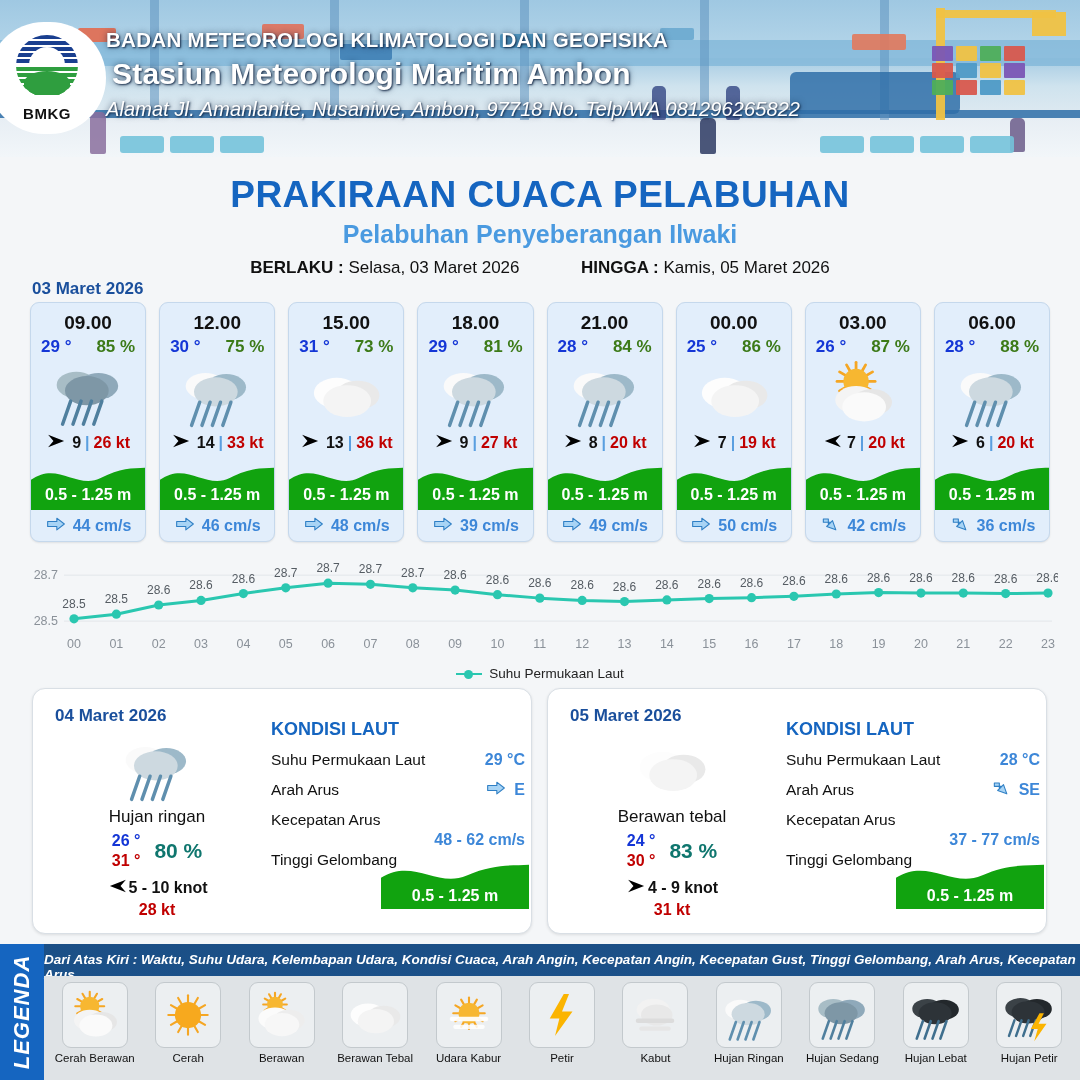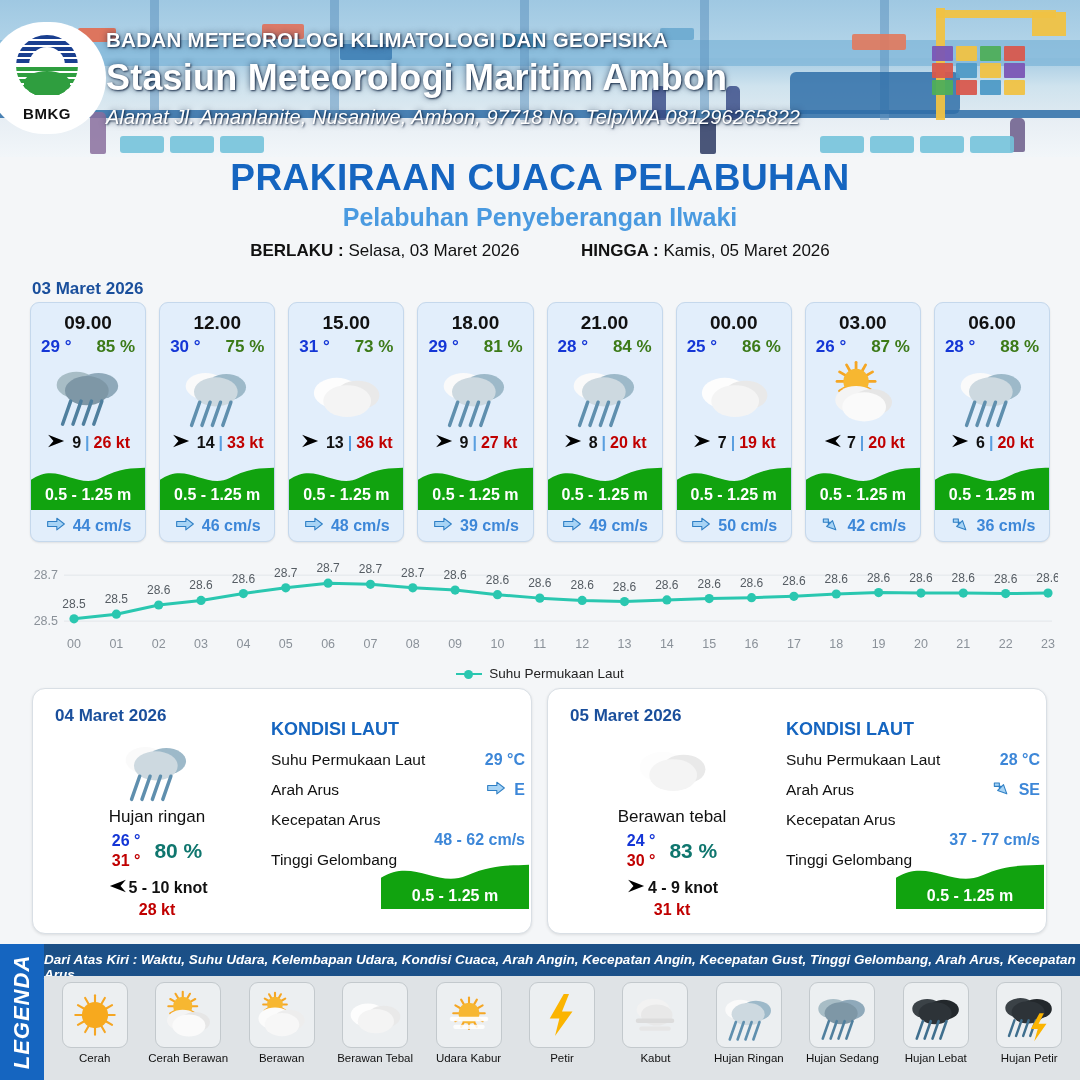--- a/index.html
+++ b/index.html
@@ -28,25 +28,25 @@
   .lm-top,.lm-bot{position:absolute;left:0;width:62px;}
   .lm-top{top:0;height:30px;background:repeating-linear-gradient(180deg,#1a3f8f 0 4px,#fff 4px 6px);}
   .lm-bot{top:32px;height:30px;background:repeating-linear-gradient(180deg,#2f9e3f 0 4px,#fff 4px 6px);}
   .lm-arc{position:absolute;left:13px;top:12px;width:36px;height:36px;border-radius:50%;background:#fff;}
   .lm-hill{position:absolute;left:8px;top:36px;width:46px;height:24px;border-radius:50% 50% 0 0;background:#2f9e3f;}
   .logo-txt{font-size:15px;font-weight:bold;color:#111;letter-spacing:.5px;margin-top:8px;}
 
   .bn-txt{position:absolute;left:106px;top:28px;z-index:5;color:#fff;
     text-shadow:1px 1px 2px rgba(10,30,60,.85),0 0 6px rgba(10,30,60,.6);}
   .bn-l1{font-size:20.5px;font-weight:bold;letter-spacing:.3px;}
-  .bn-l2{font-size:36px;font-weight:bold;margin-top:5px;letter-spacing:.2px;}
+  .bn-l2{font-size:30px;font-weight:bold;margin-top:5px;letter-spacing:.2px;padding-left:6px;}
   .bn-l3{font-size:20px;margin-top:7px;letter-spacing:.1px;font-style:italic;}
 
   
-  .t1{text-align:center;font-size:37px;font-weight:bold;color:#1565c0;letter-spacing:.5px;}
+  .t1{margin-top:17px;text-align:center;font-size:37px;font-weight:bold;color:#1565c0;letter-spacing:.5px;}
   .t2{text-align:center;font-size:25px;font-weight:bold;color:#4a9ae0;margin-top:4px;}
   .t3{text-align:center;margin-top:9px;font-size:17px;color:#111;}
   .t3 b{font-weight:bold;}
   .t3 .gap{display:inline-block;width:52px;}
 
   .daylabel{position:absolute;left:32px;top:279px;font-size:17px;font-weight:bold;color:#1a4f9c;}
 
   
   .cards{position:absolute;left:30px;top:302px;width:1020px;display:flex;gap:13px;}
   .card{width:121px;background:#e2eefb;border:1px solid #c5d8ec;border-radius:9px;
@@ -731,40 +731,20 @@
 
 <div class="legend">
   <div class="lg-side">
     <span>LEGENDA</span>
   </div>
   <div class="lg-note">Dari Atas Kiri : Waktu, Suhu Udara, Kelembapan Udara, Kondisi Cuaca, Arah Angin, Kecepatan Angin, Kecepatan Gust, Tinggi Gelombang, Arah Arus, Kecepatan Arus</div>
   <div class="lg-items" id="lgitems">
       <div class="lg-item">
         <div class="lg-box">
           <svg width="56" height="56" viewBox="0 0 64 64">
-            <line x1="46.25" y1="32" x2="54.5" y2="32" stroke="#f5a623" stroke-width="2.4" stroke-linecap="round"></line>
-            <line x1="44.34086200392825" y1="39.125" x2="51.48557158514987" y2="43.25" stroke="#f5a623" stroke-width="2.4" stroke-linecap="round"></line>
-            <line x1="39.125" y1="44.34086200392825" x2="43.25" y2="51.48557158514987" stroke="#f5a623" stroke-width="2.4" stroke-linecap="round"></line>
-            <line x1="32" y1="46.25" x2="32" y2="54.5" stroke="#f5a623" stroke-width="2.4" stroke-linecap="round"></line>
-            <line x1="24.875000000000004" y1="44.34086200392825" x2="20.750000000000007" y2="51.48557158514987" stroke="#f5a623" stroke-width="2.4" stroke-linecap="round"></line>
-            <line x1="19.65913799607175" y1="39.125" x2="12.51442841485013" y2="43.25" stroke="#f5a623" stroke-width="2.4" stroke-linecap="round"></line>
-            <line x1="17.75" y1="32" x2="9.5" y2="32" stroke="#f5a623" stroke-width="2.4" stroke-linecap="round"></line>
-            <line x1="19.65913799607175" y1="24.875000000000004" x2="12.514428414850126" y2="20.750000000000007" stroke="#f5a623" stroke-width="2.4" stroke-linecap="round"></line>
-            <line x1="24.874999999999993" y1="19.659137996071752" x2="20.74999999999999" y2="12.514428414850137" stroke="#f5a623" stroke-width="2.4" stroke-linecap="round"></line>
-            <line x1="31.999999999999996" y1="17.75" x2="31.999999999999996" y2="9.5" stroke="#f5a623" stroke-width="2.4" stroke-linecap="round"></line>
-            <line x1="39.125" y1="19.65913799607175" x2="43.25" y2="12.514428414850133" stroke="#f5a623" stroke-width="2.4" stroke-linecap="round"></line>
-            <line x1="44.34086200392825" y1="24.874999999999993" x2="51.48557158514986" y2="20.74999999999999" stroke="#f5a623" stroke-width="2.4" stroke-linecap="round"></line>
-            <circle cx="32" cy="32" r="15" fill="#f7a91e"></circle>
-          </svg>
-        </div>
-               <div class="lg-lab">Cerah</div>
-      </div>
-      <div class="lg-item">
-        <div class="lg-box">
-          <svg width="56" height="56" viewBox="0 0 64 64">
             <line x1="36.45" y1="22" x2="42.5" y2="22" stroke="#f5a623" stroke-width="2.4" stroke-linecap="round"></line>
             <line x1="35.04996546954739" y1="27.224999999999998" x2="40.28941916244324" y2="30.25" stroke="#f5a623" stroke-width="2.4" stroke-linecap="round"></line>
             <line x1="31.225" y1="31.04996546954738" x2="34.25" y2="36.28941916244324" stroke="#f5a623" stroke-width="2.4" stroke-linecap="round"></line>
             <line x1="26" y1="32.45" x2="26" y2="38.5" stroke="#f5a623" stroke-width="2.4" stroke-linecap="round"></line>
             <line x1="20.775000000000002" y1="31.049965469547384" x2="17.750000000000004" y2="36.28941916244324" stroke="#f5a623" stroke-width="2.4" stroke-linecap="round"></line>
             <line x1="16.950034530452616" y1="27.224999999999998" x2="11.71058083755676" y2="30.25" stroke="#f5a623" stroke-width="2.4" stroke-linecap="round"></line>
             <line x1="15.55" y1="22" x2="9.5" y2="22.000000000000004" stroke="#f5a623" stroke-width="2.4" stroke-linecap="round"></line>
             <line x1="16.950034530452616" y1="16.775000000000002" x2="11.71058083755676" y2="13.750000000000004" stroke="#f5a623" stroke-width="2.4" stroke-linecap="round"></line>
             <line x1="20.774999999999995" y1="12.95003453045262" x2="17.749999999999993" y2="7.7105808375567655" stroke="#f5a623" stroke-width="2.4" stroke-linecap="round"></line>
             <line x1="25.999999999999996" y1="11.55" x2="25.999999999999996" y2="5.5" stroke="#f5a623" stroke-width="2.4" stroke-linecap="round"></line>
@@ -774,20 +754,40 @@
             <ellipse cx="26" cy="38" rx="18" ry="12" fill="#f4f4f4" opacity="1"></ellipse>
             <ellipse cx="40" cy="40" rx="17.099999999999998" ry="11.399999999999999" fill="#e6e6e6" opacity="1"></ellipse>
             <ellipse cx="33" cy="44" rx="18.900000000000002" ry="12.600000000000001" fill="#fafafa" opacity="1"></ellipse>
           </svg>
         </div>
                <div class="lg-lab">Cerah Berawan</div>
       </div>
       <div class="lg-item">
         <div class="lg-box">
           <svg width="56" height="56" viewBox="0 0 64 64">
+            <line x1="46.25" y1="32" x2="54.5" y2="32" stroke="#f5a623" stroke-width="2.4" stroke-linecap="round"></line>
+            <line x1="44.34086200392825" y1="39.125" x2="51.48557158514987" y2="43.25" stroke="#f5a623" stroke-width="2.4" stroke-linecap="round"></line>
+            <line x1="39.125" y1="44.34086200392825" x2="43.25" y2="51.48557158514987" stroke="#f5a623" stroke-width="2.4" stroke-linecap="round"></line>
+            <line x1="32" y1="46.25" x2="32" y2="54.5" stroke="#f5a623" stroke-width="2.4" stroke-linecap="round"></line>
+            <line x1="24.875000000000004" y1="44.34086200392825" x2="20.750000000000007" y2="51.48557158514987" stroke="#f5a623" stroke-width="2.4" stroke-linecap="round"></line>
+            <line x1="19.65913799607175" y1="39.125" x2="12.51442841485013" y2="43.25" stroke="#f5a623" stroke-width="2.4" stroke-linecap="round"></line>
+            <line x1="17.75" y1="32" x2="9.5" y2="32" stroke="#f5a623" stroke-width="2.4" stroke-linecap="round"></line>
+            <line x1="19.65913799607175" y1="24.875000000000004" x2="12.514428414850126" y2="20.750000000000007" stroke="#f5a623" stroke-width="2.4" stroke-linecap="round"></line>
+            <line x1="24.874999999999993" y1="19.659137996071752" x2="20.74999999999999" y2="12.514428414850137" stroke="#f5a623" stroke-width="2.4" stroke-linecap="round"></line>
+            <line x1="31.999999999999996" y1="17.75" x2="31.999999999999996" y2="9.5" stroke="#f5a623" stroke-width="2.4" stroke-linecap="round"></line>
+            <line x1="39.125" y1="19.65913799607175" x2="43.25" y2="12.514428414850133" stroke="#f5a623" stroke-width="2.4" stroke-linecap="round"></line>
+            <line x1="44.34086200392825" y1="24.874999999999993" x2="51.48557158514986" y2="20.74999999999999" stroke="#f5a623" stroke-width="2.4" stroke-linecap="round"></line>
+            <circle cx="32" cy="32" r="15" fill="#f7a91e"></circle>
+          </svg>
+        </div>
+               <div class="lg-lab">Cerah</div>
+      </div>
+      <div class="lg-item">
+        <div class="lg-box">
+          <svg width="56" height="56" viewBox="0 0 64 64">
             <line x1="32.55" y1="20" x2="37.5" y2="20" stroke="#f5a623" stroke-width="2.4" stroke-linecap="round"></line>
             <line x1="31.40451720235695" y1="24.275" x2="35.69134295108992" y2="26.75" stroke="#f5a623" stroke-width="2.4" stroke-linecap="round"></line>
             <line x1="28.275" y1="27.40451720235695" x2="30.75" y2="31.691342951089922" stroke="#f5a623" stroke-width="2.4" stroke-linecap="round"></line>
             <line x1="24" y1="28.549999999999997" x2="24" y2="33.5" stroke="#f5a623" stroke-width="2.4" stroke-linecap="round"></line>
             <line x1="19.725" y1="27.40451720235695" x2="17.250000000000004" y2="31.691342951089922" stroke="#f5a623" stroke-width="2.4" stroke-linecap="round"></line>
             <line x1="16.59548279764305" y1="24.275" x2="12.308657048910078" y2="26.75" stroke="#f5a623" stroke-width="2.4" stroke-linecap="round"></line>
             <line x1="15.450000000000001" y1="20" x2="10.5" y2="20" stroke="#f5a623" stroke-width="2.4" stroke-linecap="round"></line>
             <line x1="16.595482797643047" y1="15.725000000000001" x2="12.308657048910074" y2="13.250000000000004" stroke="#f5a623" stroke-width="2.4" stroke-linecap="round"></line>
             <line x1="19.724999999999998" y1="12.595482797643053" x2="17.249999999999993" y2="8.308657048910081" stroke="#f5a623" stroke-width="2.4" stroke-linecap="round"></line>
             <line x1="24" y1="11.450000000000001" x2="23.999999999999996" y2="6.5" stroke="#f5a623" stroke-width="2.4" stroke-linecap="round"></line>

